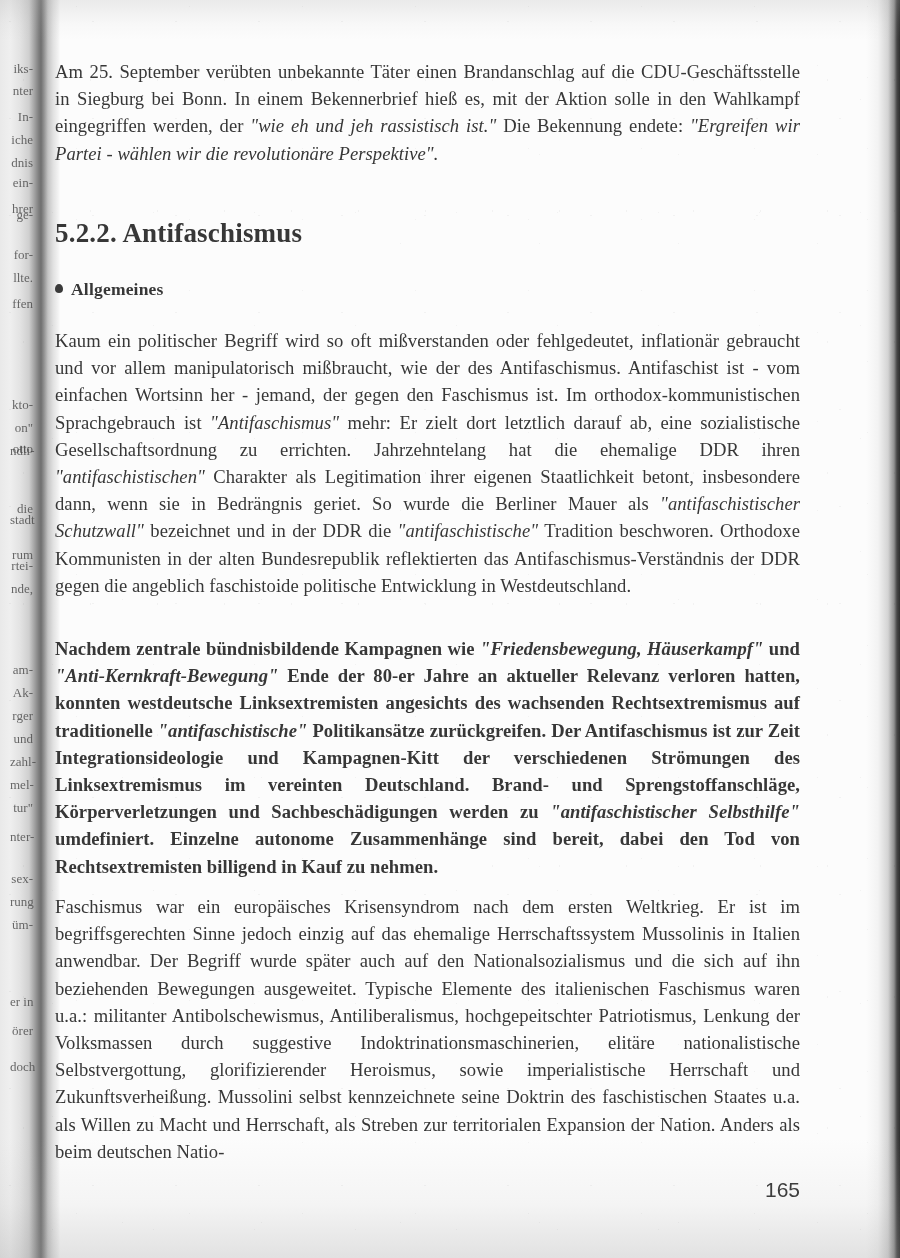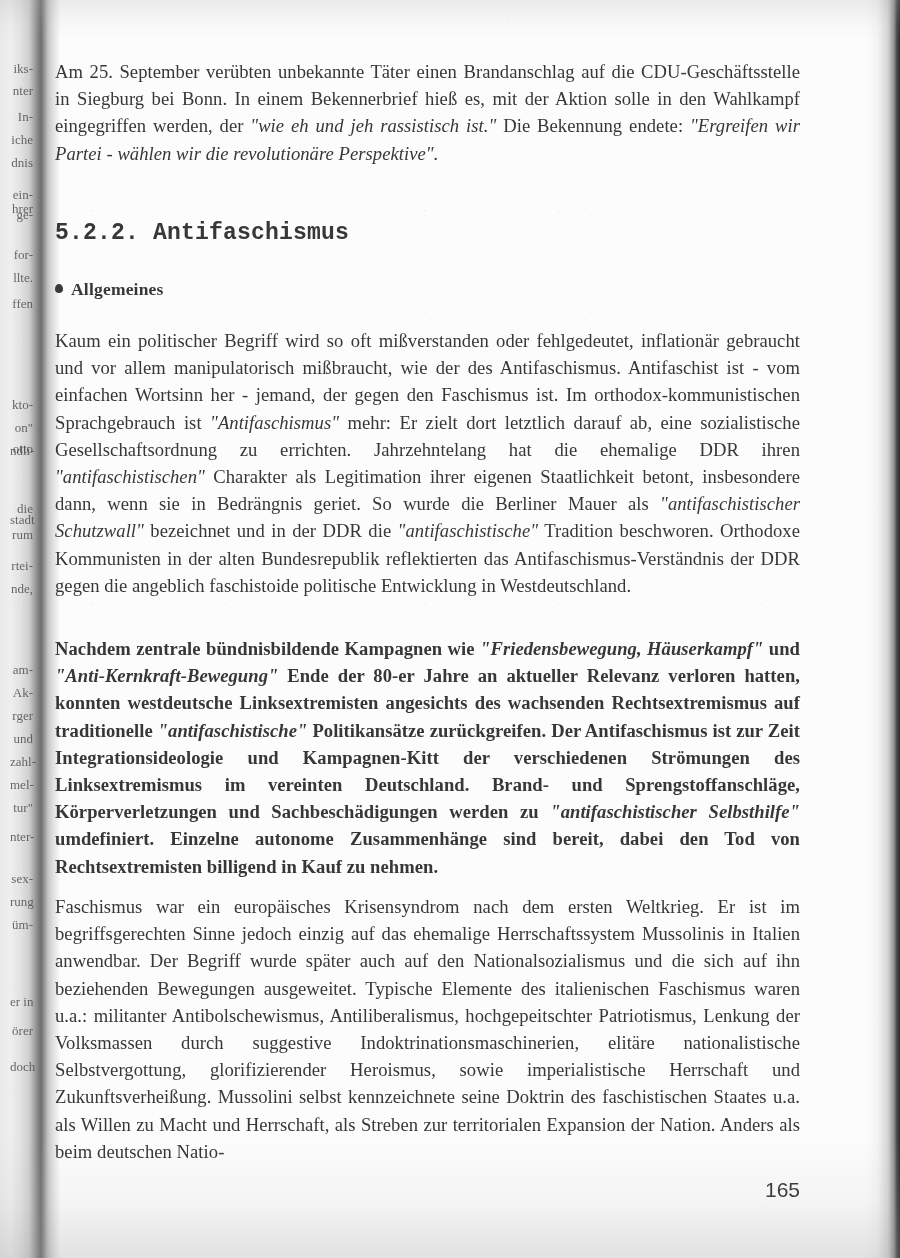--- a/index.html
+++ b/index.html
@@ -137,25 +137,24 @@
     text-align: justify;
     text-justify: inter-word;
     letter-spacing: 0.05px;
   }
 
   p.para i, p.para em {
     font-style: italic;
   }
 
   h2.sec-title {
-    font-size: 23px;
+    font-size: 27px;
     font-weight: bold;
     line-height: 26px;
     letter-spacing: 0.2px;
-    font-family: Liberation Mono, monospace;
   }
 
   h3.sub-title {
     font-size: 17.5px;
     font-weight: bold;
     line-height: 24px;
     letter-spacing: 0.2px;
     display: flex;
     align-items: center;
     gap: 8px;
@@ -218,33 +217,33 @@
   <div class="right-edge"></div>
   <div class="top-shade"></div>
   <div class="bottom-shade"></div>
 
   <div class="margin-col" id="margin-col">
       <div class="margin-frag" style="top: 62px;">iks-</div>
       <div class="margin-frag" style="top: 84px;">nter</div>
       <div class="margin-frag" style="top: 110px;">In-</div>
       <div class="margin-frag" style="top: 133px;">iche</div>
       <div class="margin-frag" style="top: 156px;">dnis</div>
-      <div class="margin-frag" style="top: 188px;">ein-</div>
+      <div class="margin-frag" style="top: 176px;">ein-</div>
       <div class="margin-frag" style="top: 202px;">hrer</div>
       <div class="margin-frag" style="top: 208px;">ge-</div>
       <div class="margin-frag" style="top: 248px; padding-left: 17px;">for-</div>
       <div class="margin-frag" style="top: 271px;">llte.</div>
       <div class="margin-frag" style="top: 297px;">ffen</div>
       <div class="margin-frag" style="top: 398px;">kto-</div>
       <div class="margin-frag" style="top: 421px;">on"</div>
       <div class="margin-frag" style="top: 444px;">ndli-</div>
       <div class="margin-frag" style="top: 442px; padding-left: 9px;">otto</div>
       <div class="margin-frag" style="top: 502px;">die</div>
       <div class="margin-frag" style="top: 513px;">stadt</div>
-      <div class="margin-frag" style="top: 528px;">rum</div>
+      <div class="margin-frag" style="top: 548px;">rum</div>
       <div class="margin-frag" style="top: 559px;">rtei-</div>
       <div class="margin-frag" style="top: 582px;">nde,</div>
       <div class="margin-frag" style="top: 663px;">am-</div>
       <div class="margin-frag" style="top: 686px;">Ak-</div>
       <div class="margin-frag" style="top: 709px;">rger</div>
       <div class="margin-frag" style="top: 732px;">und</div>
       <div class="margin-frag" style="top: 755px;">zahl-</div>
       <div class="margin-frag" style="top: 778px;">mel-</div>
       <div class="margin-frag" style="top: 801px;">tur"</div>
       <div class="margin-frag" style="top: 830px;">nter-</div>

